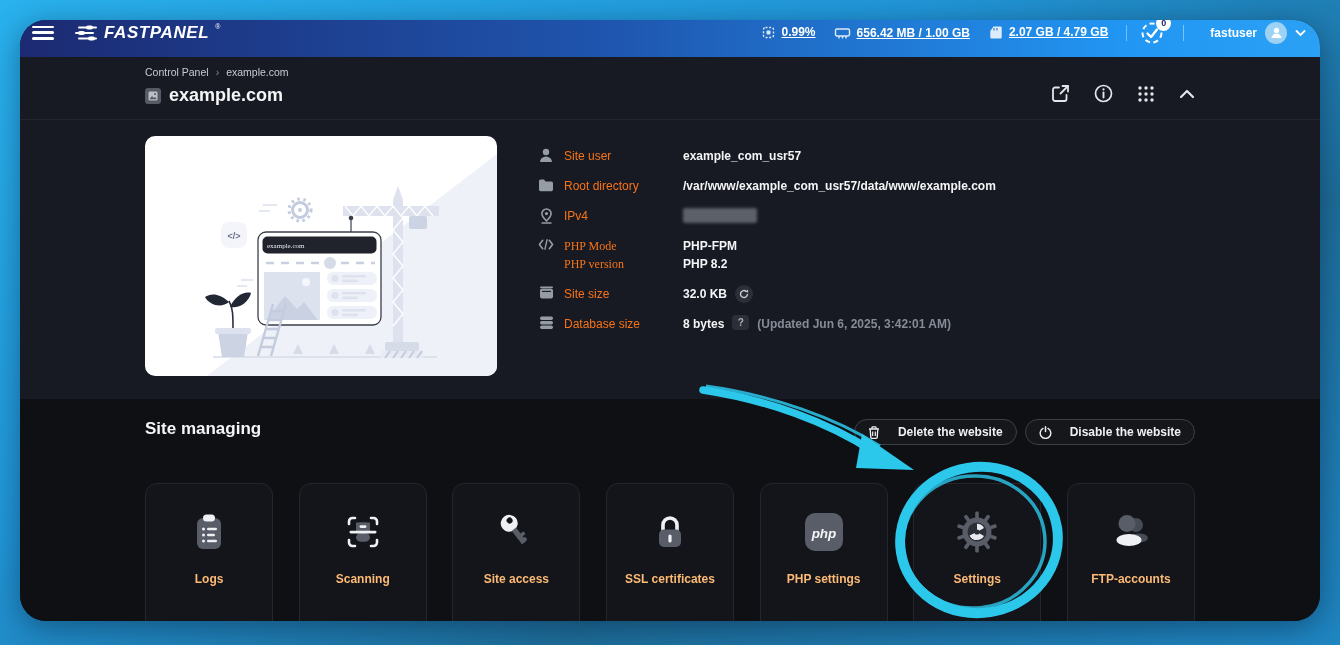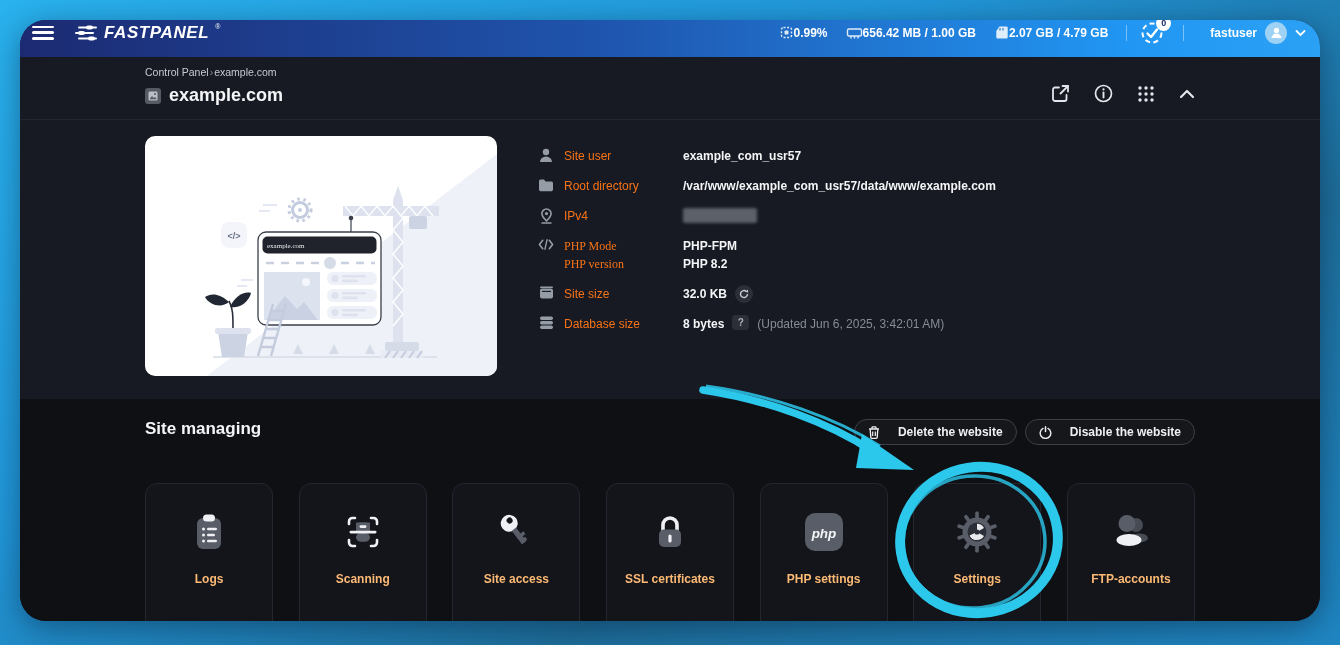--- a/index.html
+++ b/index.html
@@ -20,57 +20,57 @@
     height:37px; flex:0 0 37px; display:flex; align-items:center;
     background:linear-gradient(90deg,#1c2a72 0%,#1f55ae 45%,#2196f3 85%,#2ba1f5 100%);
     padding:0 14px 12px 10px; font-size:12px; font-weight:700; color:#fff;
   }
   .hamburger { width:26px; height:20px; display:flex; flex-direction:column; justify-content:space-between; padding:3px 2px; cursor:pointer; margin-right:18px; }
   .hamburger span { height:2.5px; background:#fff; border-radius:2px; }
   .logo { display:flex; align-items:center; gap:6px; }
   .logo-text { font-style:italic; font-weight:800; font-size:17px; letter-spacing:.6px; }
   .logo-reg { font-size:7px; vertical-align:top; position:relative; top:-6px; font-weight:400; }
   .tb-spacer { flex:1; }
-  .stat { display:flex; align-items:center; margin-left:18px; white-space:nowrap; }
+  .stat { display:flex; align-items:flex-start; gap:6px; margin-left:18px; white-space:nowrap;text-decoration:underline; }
   .stat svg { opacity:.85; }
   .tb-divider { width:1px; height:16px; background:rgba(255,255,255,.4); margin:0 12px 0 18px; }
   .notify { position:relative; width:26px; height:26px; cursor:pointer; }
   .notify-badge {
     position:absolute; top:-4px; right:-6px; width:15px; height:15px; border-radius:50%;
     background:#fff; color:#1c2a72; font-size:9px; font-weight:700;
     display:flex; align-items:center; justify-content:center;
   }
   .userbox { display:flex; align-items:center; gap:8px; margin-left:14px; cursor:pointer; }
   .avatar { width:22px; height:22px; border-radius:50%; background:#9ed2f4; display:flex; align-items:center; justify-content:center; }
   
   .pagehead {
     flex:0 0 63px; padding:9px 125px 0 125px; display:flex; justify-content:space-between;
     background:#171a22; border-bottom:1px solid #23262e;
   }
-  .crumbs { font-size:10.5px; color:#c6cad2; display:flex; gap:1px; align-items:center; }
+  .crumbs { font-size:10.5px; color:#c6cad2; display:flex; gap:7px; align-items:center; }
   .crumb-sep { color:#868c96; }
   .title-row { display:flex; align-items:center; gap:8px; margin-top:7px; }
   .fav { width:16px; height:16px; border-radius:3px; background:#555a63; display:flex; align-items:center; justify-content:center; }
   .page-title { font-size:18px; font-weight:800; color:#f4f5f7; }
   .head-actions { display:flex; align-items:center; gap:24px; padding-top:2px; color:#e3e6eb; }
   .head-actions > div { cursor:pointer; display:flex; }
   
   .info-section { flex:0 0 279px; background:#171a22; display:flex; padding:16px 125px 0 125px; gap:41px; }
   .illu-card { width:352px; height:240px; border-radius:10px; background:#fff; overflow:hidden; flex:0 0 352px; }
   .info-table { padding-top:11px; font-size:12px; flex:1; }
   .info-row { display:flex; margin-bottom:12px; line-height:18px; }
   .info-icon { width:16px; flex:0 0 16px; margin-right:10px; color:#969ca6; display:flex; justify-content:center; padding-top:1px; }
   .info-labels { width:119px; flex:0 0 119px; color:#f97316; }
   .info-values { font-weight:700; color:#f4f5f7; display:flex; align-items:flex-start; gap:8px; flex-wrap:nowrap; }
   .info-values .stackv div { line-height:18px; }
   .stackl div { line-height:18px;font-family:Liberation Serif, serif; }
   .redacted { width:74px; height:15px; background:#5c6069; border-radius:2px; filter:blur(1.6px); margin-top:1px; }
   .circle-btn { width:18px; height:18px; border-radius:50%; background:#2c2f38; border:none; display:flex; align-items:center; justify-content:center; cursor:pointer; color:#c9cdd4; }
   .help-badge { width:17px; height:15px; border-radius:4px; background:#2c2f38; color:#aab0b8; font-size:10px; font-weight:700; display:flex; align-items:center; justify-content:center; cursor:pointer; }
-  .updated { font-weight:400; color:#868c96; white-space:nowrap; }
+  .updated { font-weight:700; color:#868c96; white-space:nowrap; }
   
   .managing { flex:1; background:#0e1014; padding:20px 125px 0 125px; }
   .manage-head { display:flex; align-items:flex-start; justify-content:space-between; height:26px; }
   .section-title { font-size:17px; font-weight:700; color:#f4f5f7; }
   .manage-buttons { display:flex; gap:8px; }
   .pill-btn {
     display:flex; align-items:center; gap:18px; height:26px; padding:0 13px;
     border:1px solid #3c4049; border-radius:14px; background:rgba(255,255,255,.03);
     color:#eef0f3; font-size:12px; font-weight:700; cursor:pointer; font-family:inherit; white-space:nowrap;
   }

